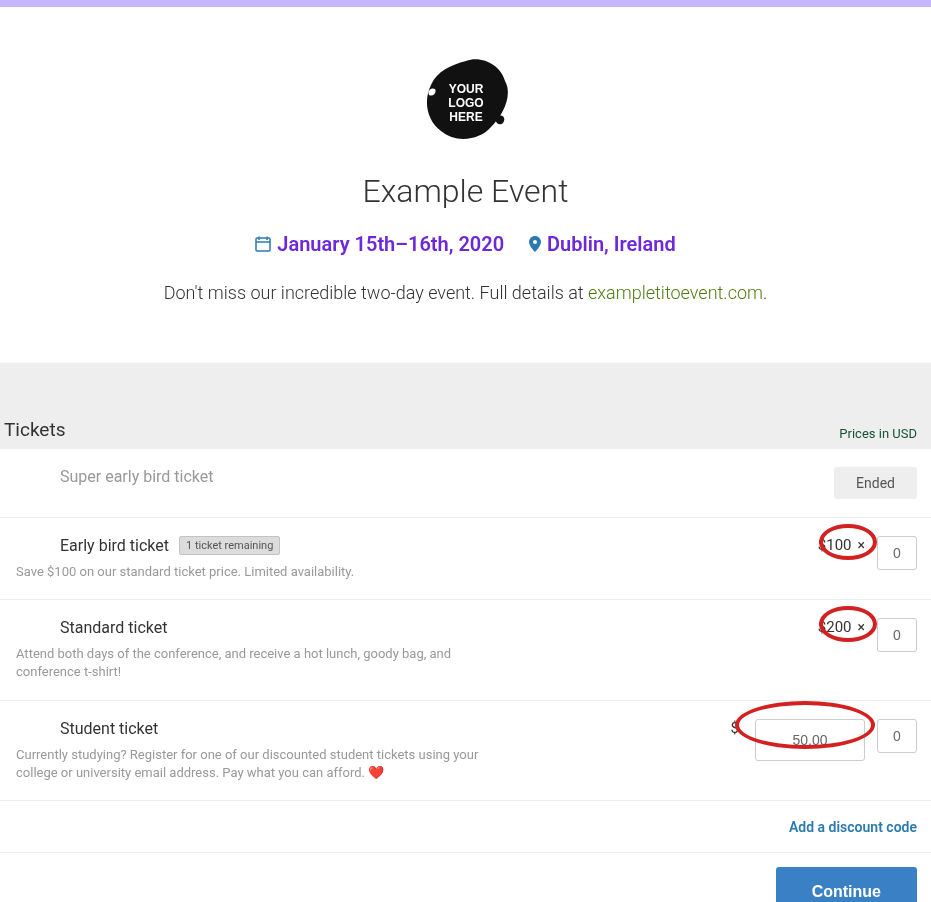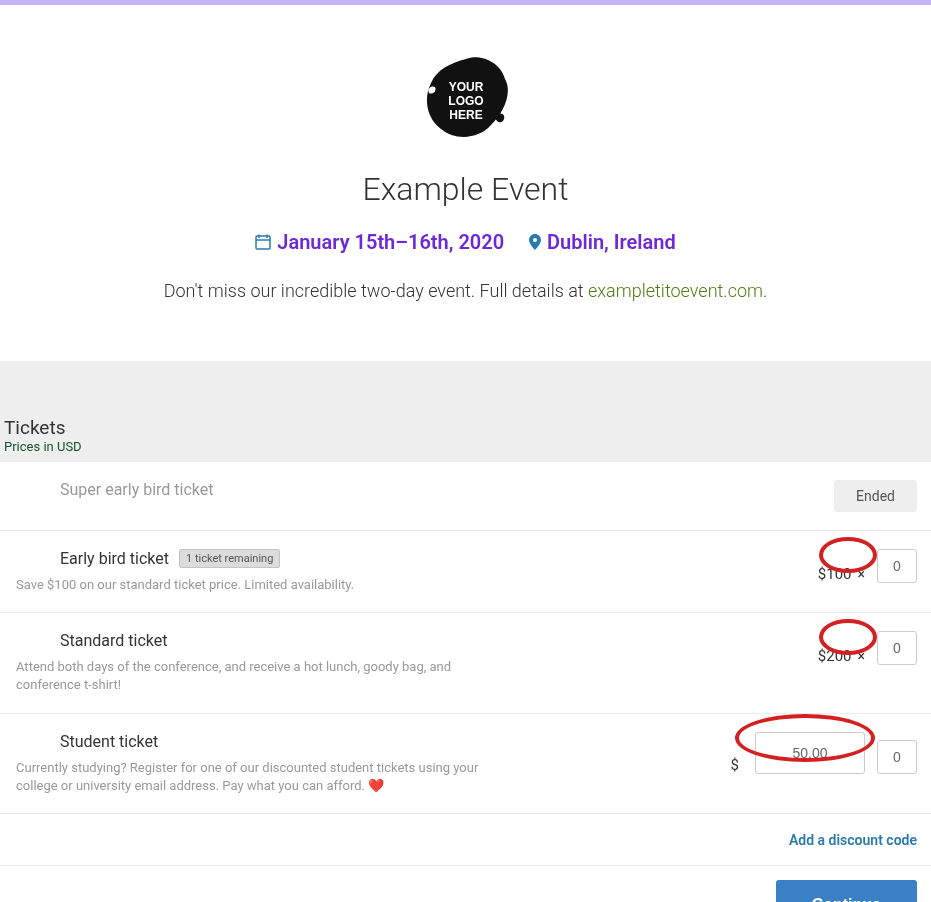--- a/index.html
+++ b/index.html
@@ -1,39 +1,39 @@
 <!DOCTYPE html>
 <html><head>
 <meta charset="utf-8">
 <style>
 * { box-sizing: border-box; margin: 0; padding: 0; }
 body { font-family: -apple-system, BlinkMacSystemFont, "Segoe UI", Roboto, "Helvetica Neue", Arial, sans-serif; background: #fff; color: #333; }
 .container { width: 931px; margin: 0 auto; }
-.header { background: #fff; padding: 50px 20px 60px; text-align: center; border-top: 5px solid #c4b5fd; }
+.header { background: #fff; padding: 50px 20px 60px; text-align: center; border-top: 7px solid #c4b5fd; }
 .logo-wrap { margin-bottom: 25px; }
 .logo { display: inline-block; }
 .event-title { font-size: 32px; font-weight: 300; color: #333; margin-bottom: 22px; }
 .event-meta { color: #6d28d9; font-size: 20px; margin-bottom: 25px; font-weight: 600; }
 .meta-item { display: inline-flex; align-items: center; margin: 0 10px; }
 .meta-item svg { margin-right: 6px; }
 .event-desc { font-size: 18px; color: #333; font-weight: 300; }
 .event-desc a { color: #4d7c0f; text-decoration: none; }
 .tickets-section { background: #eee; padding-top: 55px; }
-.tickets-header { display: flex; justify-content: space-between; padding: 0 14px 8px 4px; flex-direction: column; }
+.tickets-header { display: flex; justify-content: space-between; align-items: flex-end; padding: 0 14px 8px 4px; }
 .tickets-title { font-size: 19px; color: #333; font-weight: 400; }
 .prices-in { font-size: 13px; color: #14532d; }
 .ticket-list { background: #fff; }
 .ticket-row { display: flex; align-items: flex-start; padding: 18px 14px 18px 16px; border-bottom: 1px solid #ececec; position: relative; }
 .ticket-row.ended .ticket-name { color: #999; }
 .ticket-info { flex: 1; }
 .ticket-name { font-size: 16px; color: #333; display: inline-flex; align-items: center; gap: 10px; margin-left: 44px; }
 .badge { background: #dcdcdc; border: 1px solid #c3c3c3; color: #555; font-size: 11px; padding: 2px 6px; border-radius: 2px; }
 .ticket-desc { font-size: 13px; color: #999; margin-top: 8px; max-width: 480px; line-height: 1.4; }
 .heart { color: #e25555; }
-.ticket-right { display: flex; align-items: flex-end; gap: 12px; }
+.ticket-right { display: flex; align-items: flex-start; gap: 12px; }
 .ended-badge { background: #eee; color: #555; font-size: 14px; padding: 8px 22px; border-radius: 3px; }
 .price { font-size: 15px; color: #333; display: inline-flex; align-items: center; gap: 6px; }
 .price .x { font-size: 14px; }
 .qty-input { width: 40px; height: 34px; border: 1px solid #ccc; border-radius: 3px; text-align: center; font-size: 14px; color: #666; }
 .price-currency { font-size: 15px; color: #333; margin-right: 4px; }
 .price-input { width: 110px; height: 42px; border: 1px solid #ccc; border-radius: 3px; text-align: center; font-size: 14px; color: #666; }
 .circle-annot { position: absolute; border: 4px solid #d42020; border-radius: 50%; pointer-events: none; }
 .discount-row { text-align: right; padding: 16px 14px; border-bottom: 1px solid #ececec; background: #fff; }
 .discount-link { color: #2a7ab0; font-size: 14px; text-decoration: none; font-weight: 600; margin-left: 15px; }
 .continue-row { text-align: right; padding: 14px 14px 20px; background: #fff; }

